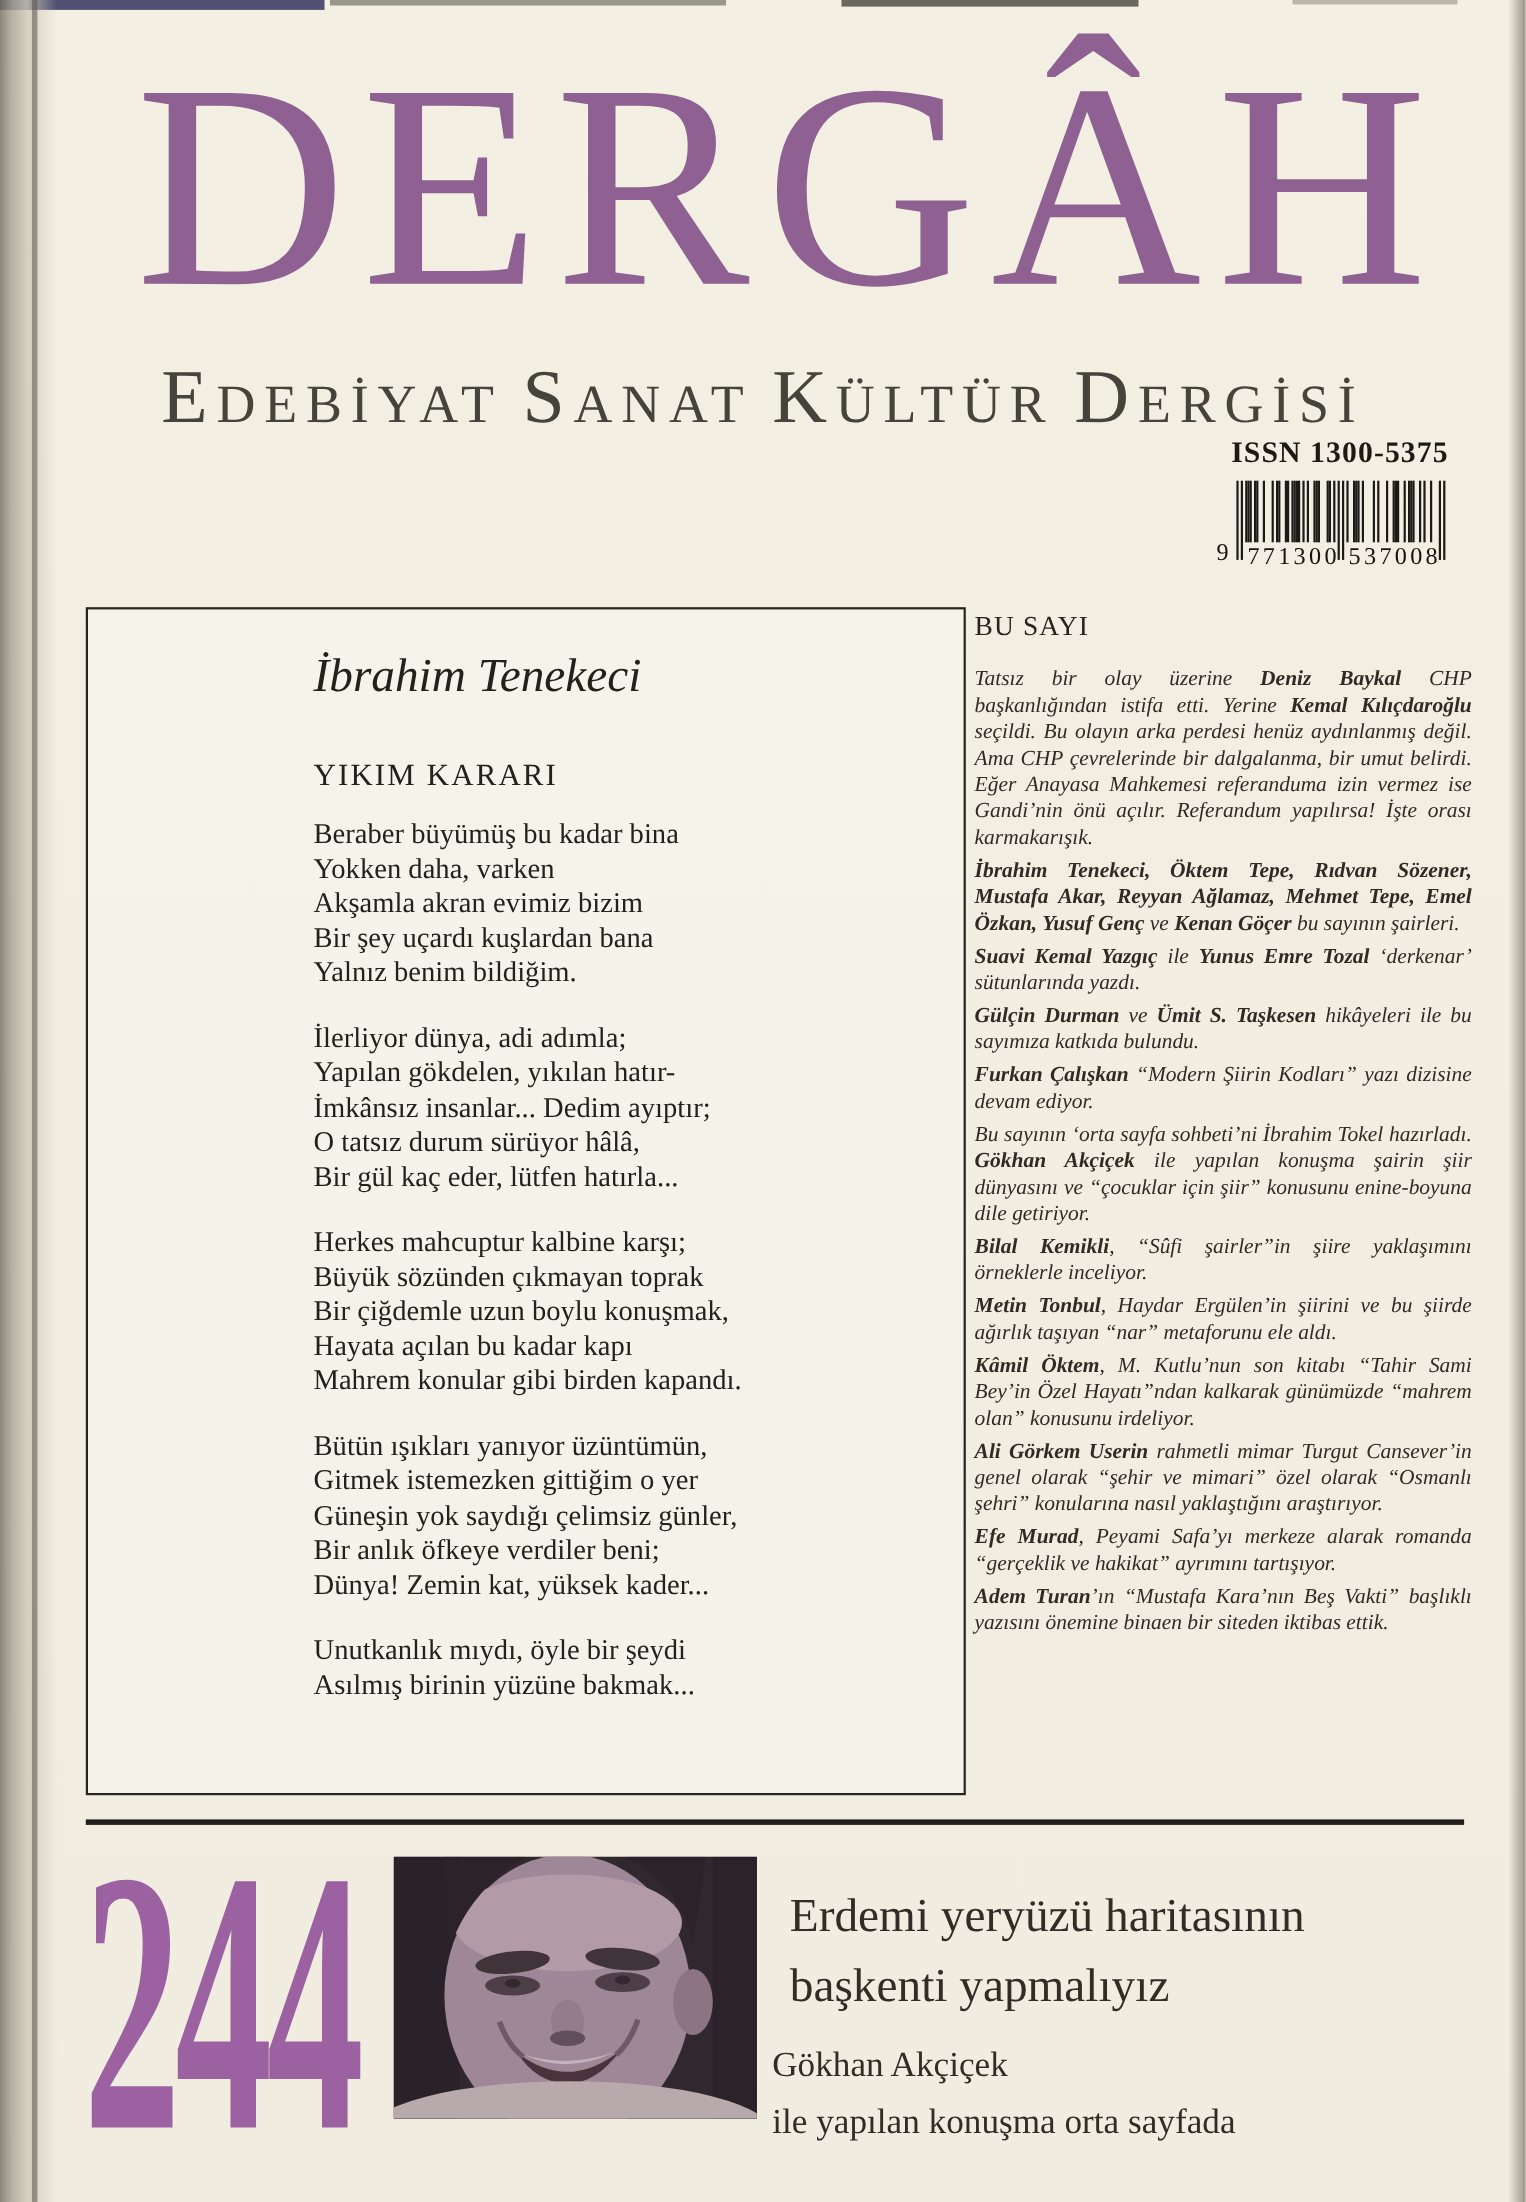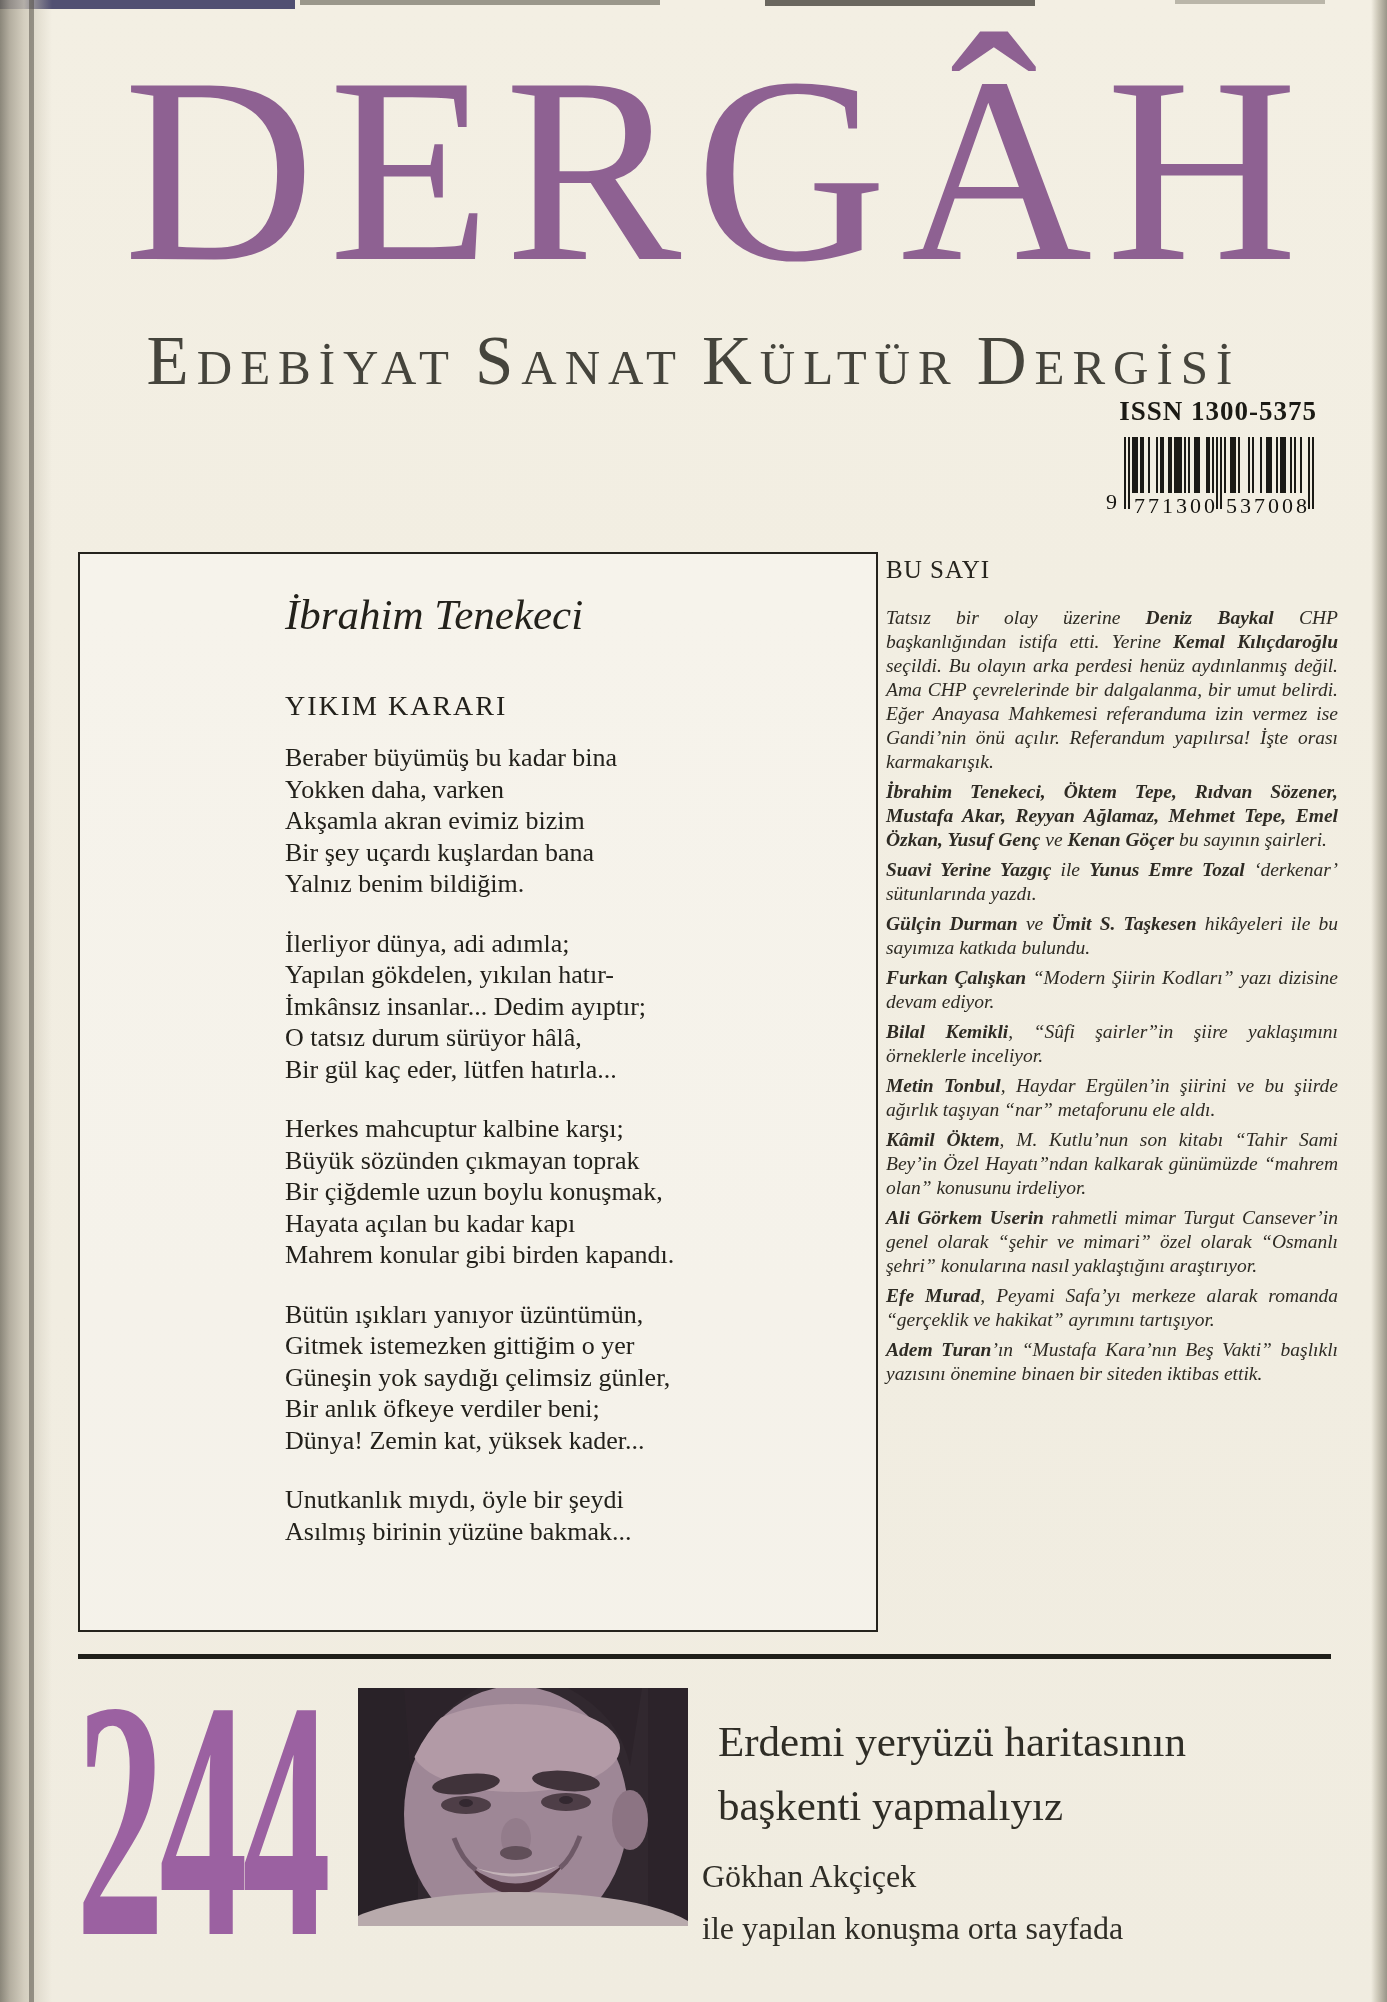--- a/index.html
+++ b/index.html
@@ -196,23 +196,24 @@
         <p class="stanza">Herkes mahcuptur kalbine karşı;<br>Büyük sözünden çıkmayan toprak<br>Bir çiğdemle uzun boylu konuşmak,<br>Hayata açılan bu kadar kapı<br>Mahrem konular gibi birden kapandı.</p>
         <p class="stanza">Bütün ışıkları yanıyor üzüntümün,<br>Gitmek istemezken gittiğim o yer<br>Güneşin yok saydığı çelimsiz günler,<br>Bir anlık öfkeye verdiler beni;<br>Dünya! Zemin kat, yüksek kader...</p>
         <p class="stanza">Unutkanlık mıydı, öyle bir şeydi<br>Asılmış birinin yüzüne bakmak...</p>
       </div>
   </section>
 
   <h4 class="toc-header">BU SAYI</h4>
   <aside class="toc" id="toc">
       <p class="toc-item"><span>Tatsız bir olay üzerine </span><span class="b">Deniz Baykal</span><span> CHP başkanlığından istifa etti. Yerine </span><span class="b">Kemal Kılıçdaroğlu</span><span> seçildi. Bu olayın arka perdesi henüz aydınlanmış değil. Ama CHP çevrelerinde bir dalgalanma, bir umut belirdi. Eğer Anayasa Mahkemesi referanduma izin vermez ise Gandi’nin önü açılır. Referandum yapılırsa! İşte orası karmakarışık.</span></p>
       <p class="toc-item"><span class="b">İbrahim Tenekeci, Öktem Tepe, Rıdvan Sözener, Mustafa Akar, Reyyan Ağlamaz, Mehmet Tepe, Emel Özkan, Yusuf Genç</span><span> ve </span><span class="b">Kenan Göçer</span><span> bu sayının şairleri.</span></p>
-      <p class="toc-item"><span class="b">Suavi Yerine Yazgıç</span><span> ile </span><span class="b">Yunus Emre Tozal</span><span> ‘derkenar’ sütunlarında yazdı.</span></p>
+      <p class="toc-item"><span class="b">Suavi Kemal Yazgıç</span><span> ile </span><span class="b">Yunus Emre Tozal</span><span> ‘derkenar’ sütunlarında yazdı.</span></p>
       <p class="toc-item"><span class="b">Gülçin Durman</span><span> ve </span><span class="b">Ümit S. Taşkesen</span><span> hikâyeleri ile bu sayımıza katkıda bulundu.</span></p>
       <p class="toc-item"><span class="b">Furkan Çalışkan</span><span> “Modern Şiirin Kodları” yazı dizisine devam ediyor.</span></p>
+      <p class="toc-item"><span>Bu sayının ‘orta sayfa sohbeti’ni İbrahim Tokel hazırladı. </span><span class="b">Gökhan Akçiçek</span><span> ile yapılan konuşma şairin şiir dünyasını ve “çocuklar için şiir” konusunu enine-boyuna dile getiriyor.</span></p>
       <p class="toc-item"><span class="b">Bilal Kemikli</span><span>, “Sûfi şairler”in şiire yaklaşımını örneklerle inceliyor.</span></p>
       <p class="toc-item"><span class="b">Metin Tonbul</span><span>, Haydar Ergülen’in şiirini ve bu şiirde ağırlık taşıyan “nar” metaforunu ele aldı.</span></p>
       <p class="toc-item"><span class="b">Kâmil Öktem</span><span>, M. Kutlu’nun son kitabı “Tahir Sami Bey’in Özel Hayatı”ndan kalkarak günümüzde “mahrem olan” konusunu irdeliyor.</span></p>
       <p class="toc-item"><span class="b">Ali Görkem Userin</span><span> rahmetli mimar Turgut Cansever’in genel olarak “şehir ve mimari” özel olarak “Osmanlı şehri” konularına nasıl yaklaştığını araştırıyor.</span></p>
       <p class="toc-item"><span class="b">Efe Murad</span><span>, Peyami Safa’yı merkeze alarak romanda “gerçeklik ve hakikat” ayrımını tartışıyor.</span></p>
       <p class="toc-item"><span class="b">Adem Turan</span><span>’ın “Mustafa Kara’nın Beş Vakti” başlıklı yazısını önemine binaen bir siteden iktibas ettik.</span></p>
     </aside>
 
   <div class="rule"></div>
 

